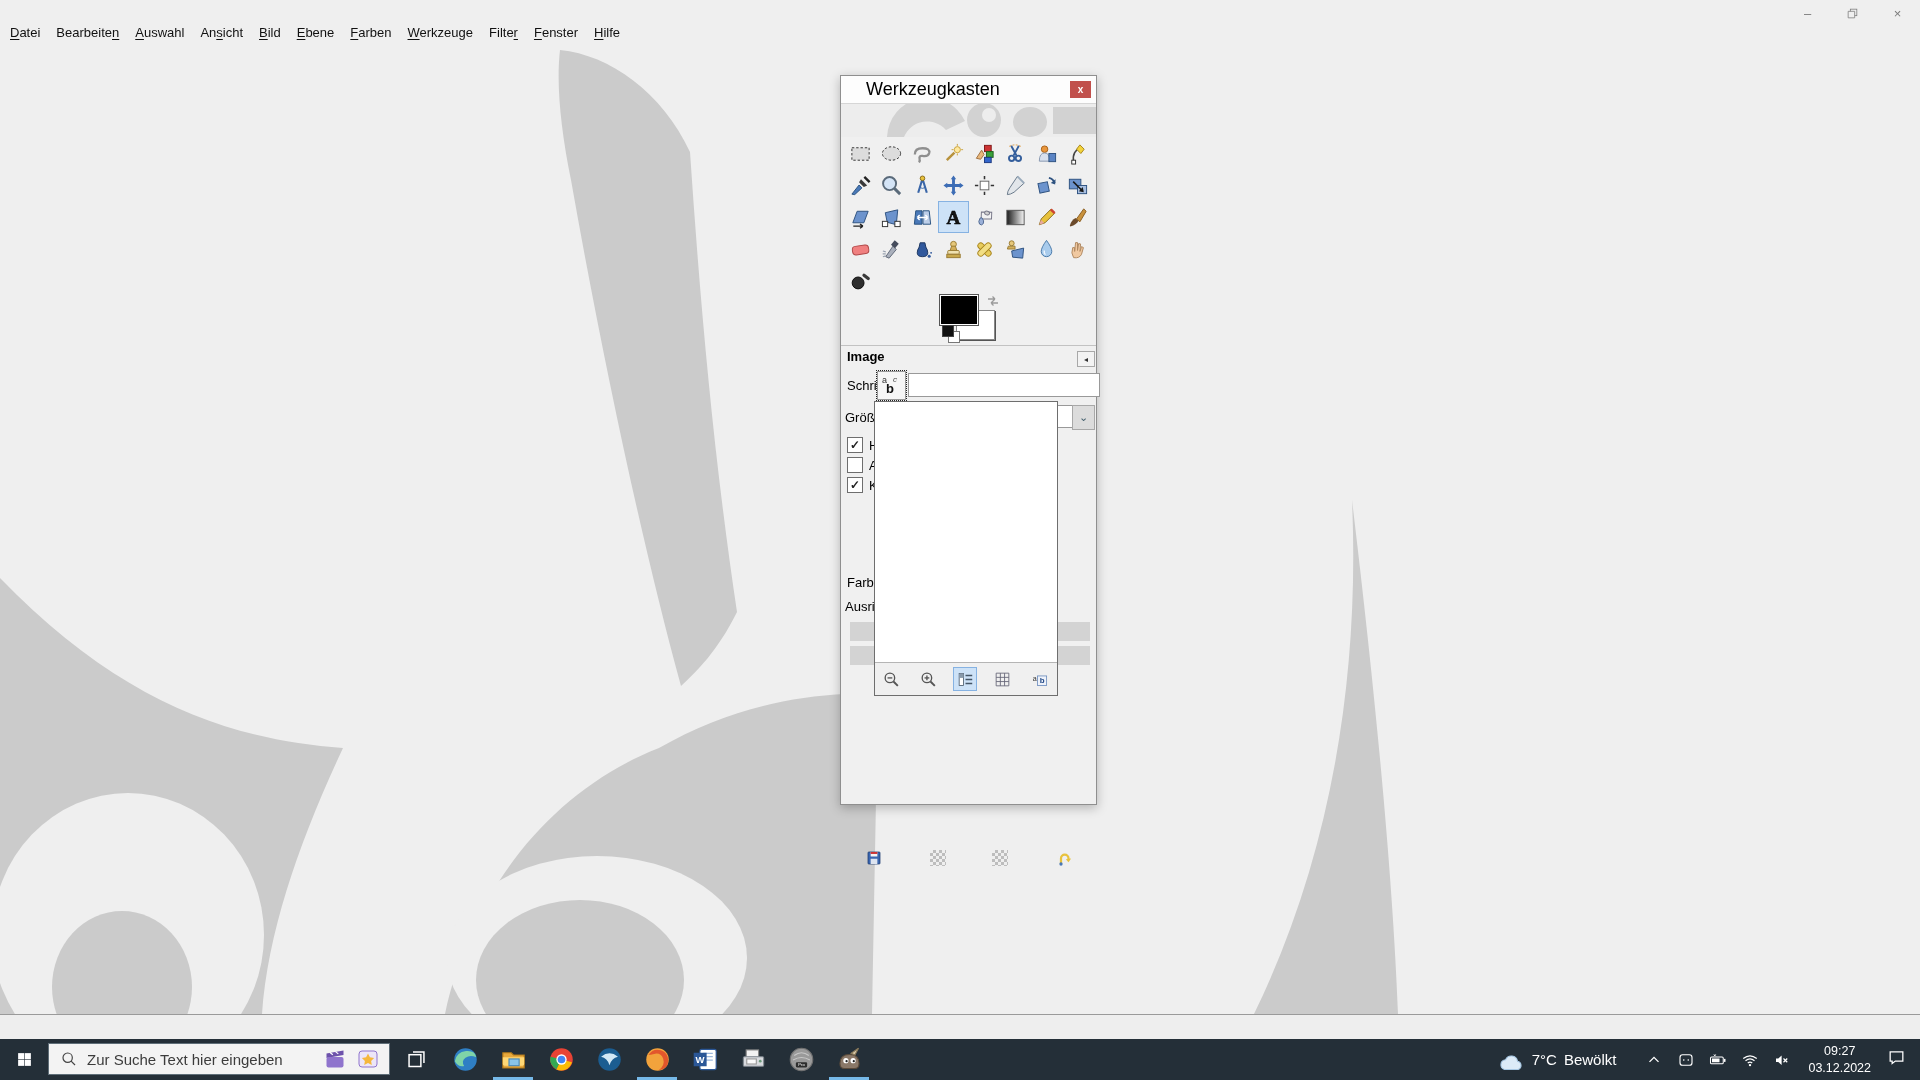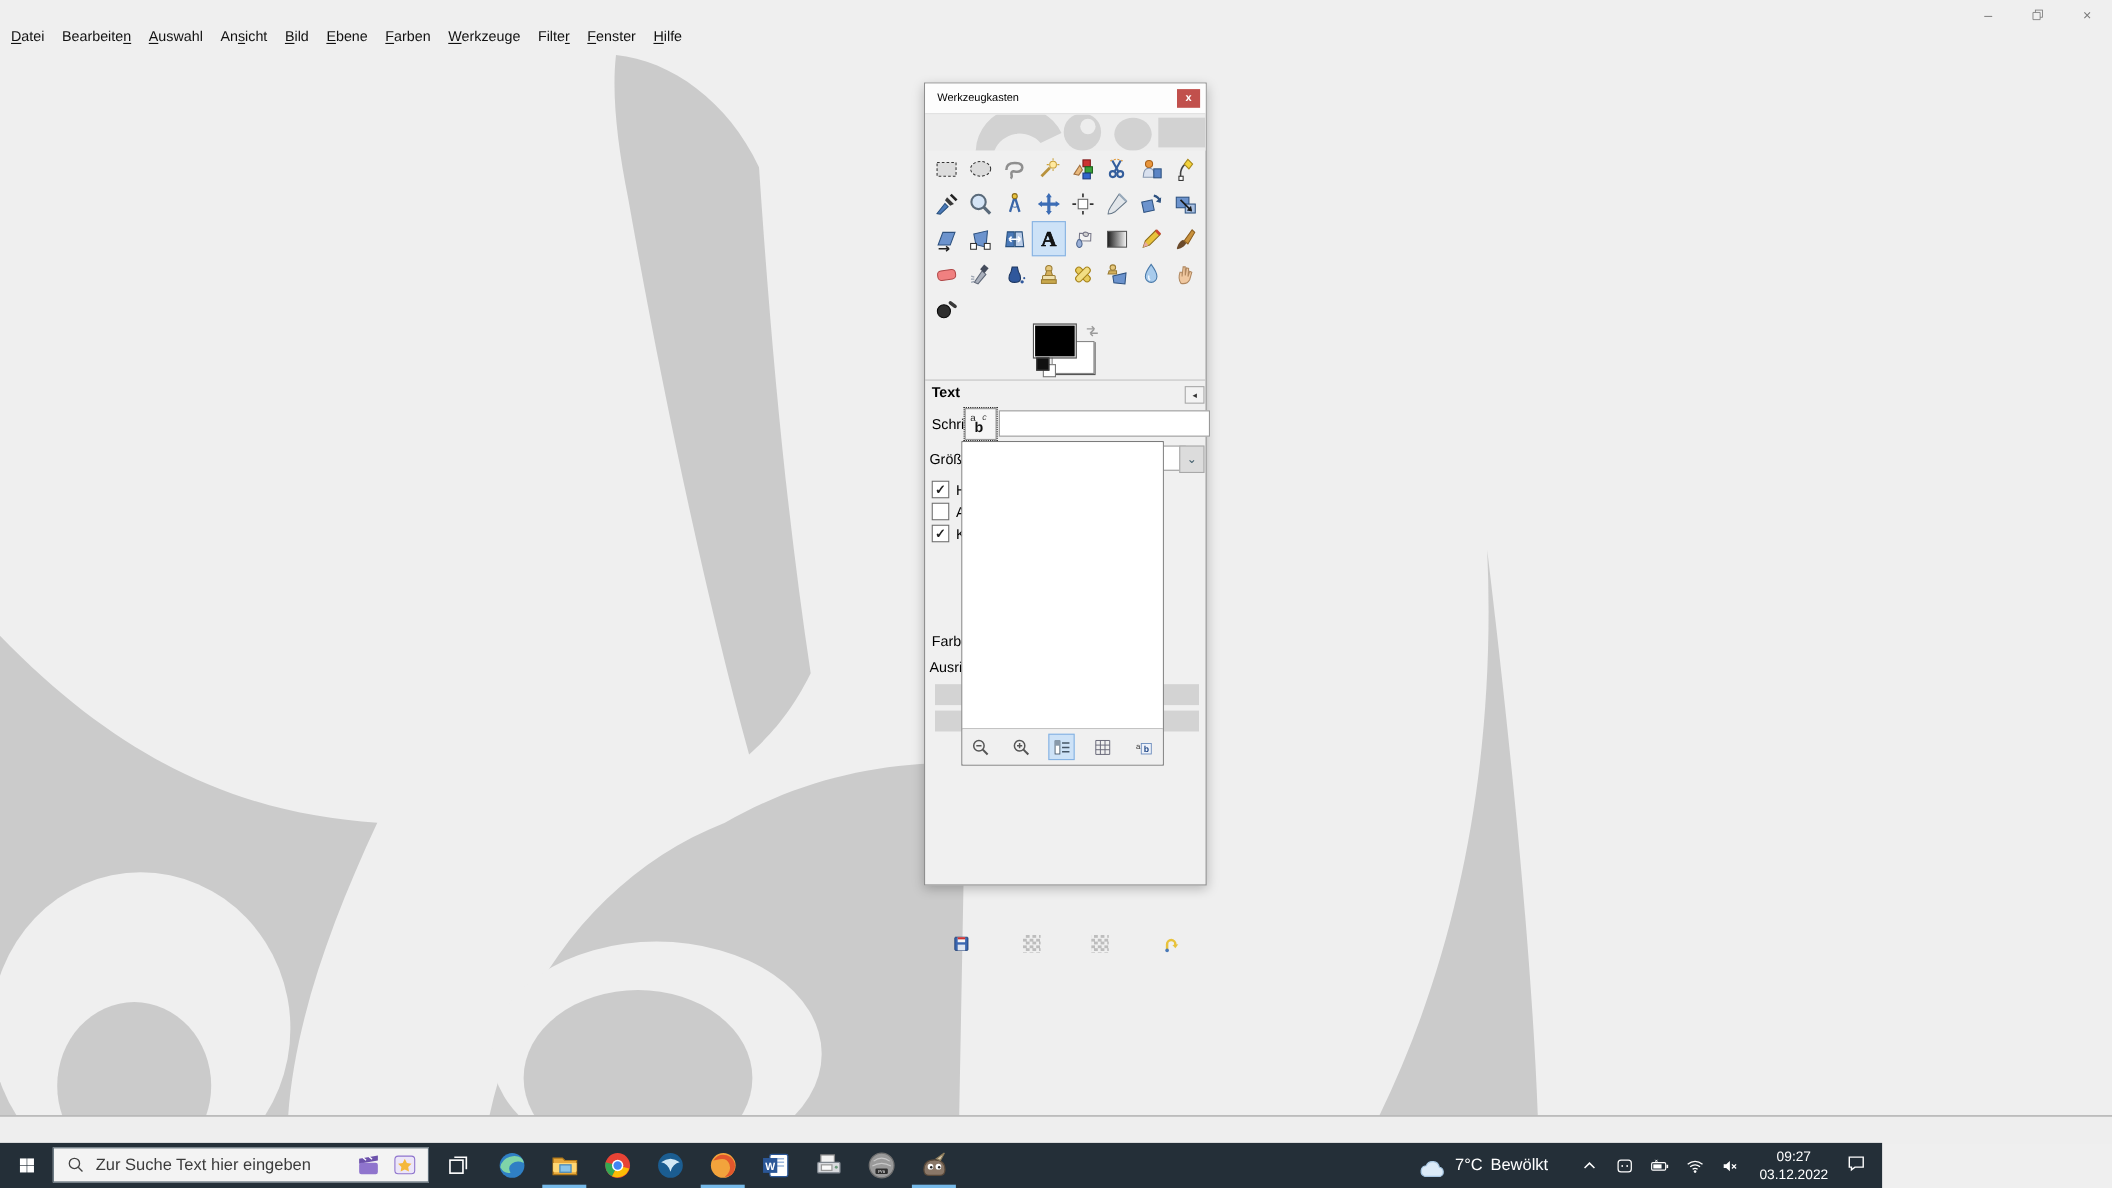--- a/index.html
+++ b/index.html
@@ -13,21 +13,21 @@
   #menubar{position:absolute;left:2px;top:22px;height:21px;display:flex;align-items:center;}
   .menu-item{font-size:13px;color:#111;padding:2px 8px;}
   .menu-item u{text-underline-offset:2px;}
   #watermark{position:absolute;left:0;top:0;}
   
   #bottom-strip{position:absolute;left:0;top:1014px;width:1920px;height:25px;background:#eeeeee;border-top:1px solid #9a9a9a;}
   
   #toolbox{position:absolute;left:840px;top:75px;width:255px;height:728px;background:#f0f0f0;
     border:1px solid #8f8f8f;box-shadow:0 3px 10px rgba(0,0,0,.25);}
   #tb-titlebar{position:absolute;left:0;top:0;width:255px;height:27px;background:#fdfdfd;border-bottom:1px solid #d6d6d6;display:flex;align-items:center;}
-  #tb-title{font-size:10px;color:#000;margin-left:11px;}
+  #tb-title{font-size:18px;color:#000;margin-left:25px;}
   #tb-close{position:absolute;right:5px;top:5px;width:21px;height:17px;background:#c1504c;color:#fff;
     font-size:10px;font-weight:bold;display:flex;align-items:center;justify-content:center;}
   #tb-wilber{position:absolute;left:0;top:28px;width:255px;height:33px;background:#ededed;overflow:hidden;}
   #tool-grid{position:absolute;left:4px;top:61px;width:248px;height:160px;display:flex;flex-wrap:wrap;}
   .tool-cell{width:31px;height:32px;display:flex;align-items:center;justify-content:center;box-sizing:border-box;}
   .tool-cell.selected{background:#cde2f7;border:1px solid #86b2e2;}
   
   #color-widget{position:absolute;left:99px;top:219px;width:58px;height:47px;}
   #bg-swatch{position:absolute;left:16px;top:15px;width:37px;height:28px;background:#fff;border:1px solid #888;box-shadow:1px 1px 0 #555;}
   #fg-swatch{position:absolute;left:0px;top:0px;width:36px;height:28px;background:#000;border:1px solid #fff;outline:1px solid #555;}
@@ -56,21 +56,21 @@
   .action-btn{position:absolute;width:18px;height:18px;}
   .checker{background:repeating-conic-gradient(#bdbdbd 0% 25%, #efefef 0% 50%);background-size:6px 6px;width:16px;height:16px;margin:1px;}
   
   #font-popup{position:absolute;left:33px;top:325px;width:184px;height:295px;background:#fff;border:1px solid #6e6e6e;z-index:10;box-sizing:border-box;}
   #popup-list{position:absolute;left:0;top:0;width:182px;height:260px;background:#fff;}
   #popup-sep{position:absolute;left:0;top:260px;width:182px;height:1px;background:#b5b5b5;}
   #popup-toolbar{position:absolute;left:0;top:261px;width:182px;height:32px;background:#f0f0f0;display:flex;align-items:center;padding-left:4px;gap:13px;box-sizing:border-box;}
   .popup-btn{width:24px;height:24px;display:flex;align-items:center;justify-content:center;box-sizing:border-box;}
   .popup-btn.selected{background:#cde2f7;border:1px solid #86b2e2;}
   
-  #taskbar{position:absolute;left:0;top:1039px;width:1711px;height:41px;background:#242f38;display:flex;align-items:center;}
+  #taskbar{position:absolute;left:0;top:1039px;width:1920px;height:41px;background:#242f38;display:flex;align-items:center;}
   #start-btn{width:48px;height:41px;display:flex;align-items:center;justify-content:center;}
   #search-box{position:absolute;left:48px;top:4px;width:342px;height:32px;background:#f3f3f3;border:1px solid #5f6e78;
     display:flex;align-items:center;box-sizing:border-box;}
   #search-text{font-size:15px;color:#3c3c3c;margin-left:10px;flex:1;}
   .searchbox-icon{width:24px;height:24px;margin-right:9px;}
   #taskview-btn{position:absolute;left:398px;top:0;width:36px;height:41px;display:flex;align-items:center;justify-content:center;}
   #app-icons{position:absolute;left:441px;top:0;height:41px;display:flex;}
   .app-btn{width:48px;height:41px;display:flex;align-items:center;justify-content:center;position:relative;}
   .app-btn .underline{position:absolute;left:4px;bottom:0;width:40px;height:3px;}
   #tray{position:absolute;right:0;top:0;height:41px;display:flex;align-items:center;}
@@ -377,21 +377,21 @@
         </svg>
       </div>
       <div id="default-colors">
         <div id="dc-bg"></div>
           <div id="dc-fg"></div>
       </div>
     </div>
 
     <div id="tb-separator"></div>
 
-    <span class="panel-label" id="opt-header" style="left:6px;top:273px;">Text</span>
+    <span class="panel-label" id="opt-header" style="left:6px;top:273px;">Image</span>
     <div id="collapse-btn">◂</div>
 
     <span class="panel-label" style="left:6px;top:302px;">Schrift:</span>
     <div id="font-btn">
       <svg width="25" height="25" viewBox="0 0 25 25">
         <text x="4" y="11" font-size="9" fill="#333">a</text>
         <text x="15" y="10" font-size="8" fill="#444" font-style="italic">c</text>
         <text x="8" y="21" font-size="13" font-weight="bold" fill="#111">b</text>
       </svg>
     </div>

